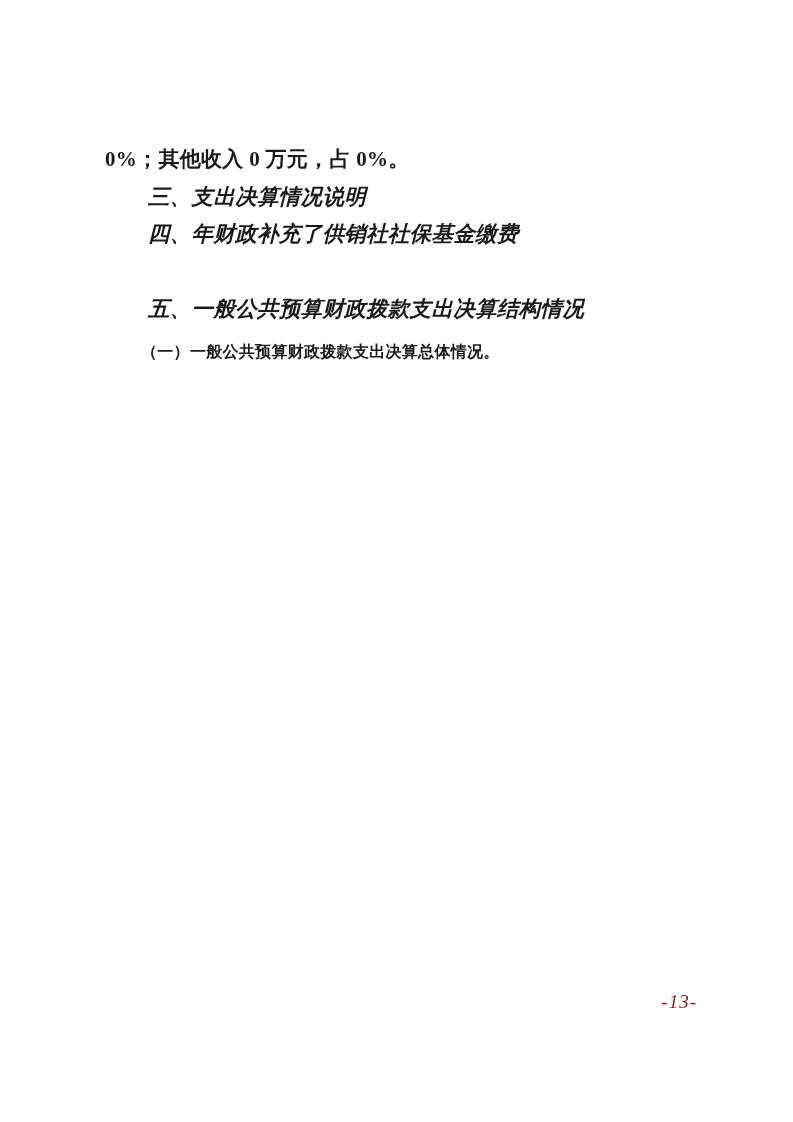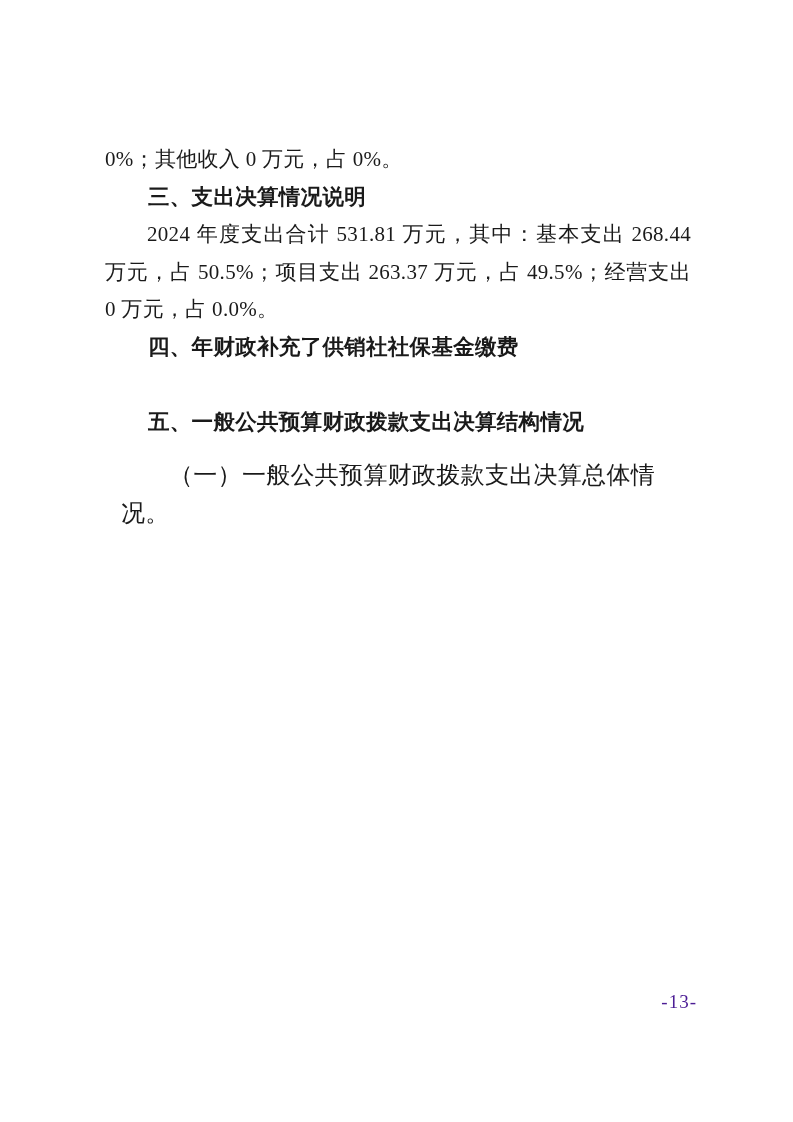--- a/index.html
+++ b/index.html
@@ -25,56 +25,58 @@
       line-height: 37.5px;
       letter-spacing: 0.3px;
     }
     .para {
       margin: 0;
       text-align: justify;
       text-indent: 2em;
     }
     .para.continuation {
       text-indent: 0;
+      font-weight: bold;
     }
     .heading {
       margin: 0;
       font-family: "Liberation Sans", "DejaVu Sans", sans-serif;
       font-weight: bold;
       font-size: 21.5px;
       text-indent: 2em;
+      font-style: italic;
     }
     .subheading {
-      margin: 16px;
-      font-weight: normal;
-      font-size: 24px;
+      margin: 4px;
+      font-weight: bold;
+      font-size: 16px;
       text-indent: 2em;
     }
     .gap-above {
       margin-top: 37.5px;
     }
     .page-number {
       position: absolute;
       top: 991px;
       right: 96px;
       font-size: 19px;
       letter-spacing: 1px;
-      color: #4c1d95;
+      color: #7f1d1d;
+      font-style: italic;
     }
   </style>
 </head>
 <body>
 
 <div class="page">
   <div class="content">
     <p class="para continuation">0%；其他收入 0 万元，占 0%。</p>
 
     <p class="heading">三、支出决算情况说明</p>
 
-    <p class="para">2024 年度支出合计 531.81 万元，其中：基本支出 268.44 万元，占 50.5%；项目支出 263.37 万元，占 49.5%；经营支出 0 万元，占 0.0%。</p>
 
     <p class="heading">四、年财政补充了供销社社保基金缴费</p>
 
 
     <p class="heading gap-above">五、一般公共预算财政拨款支出决算结构情况</p>
 
     <p class="subheading">（一）一般公共预算财政拨款支出决算总体情况。</p>
 
 
   </div>

